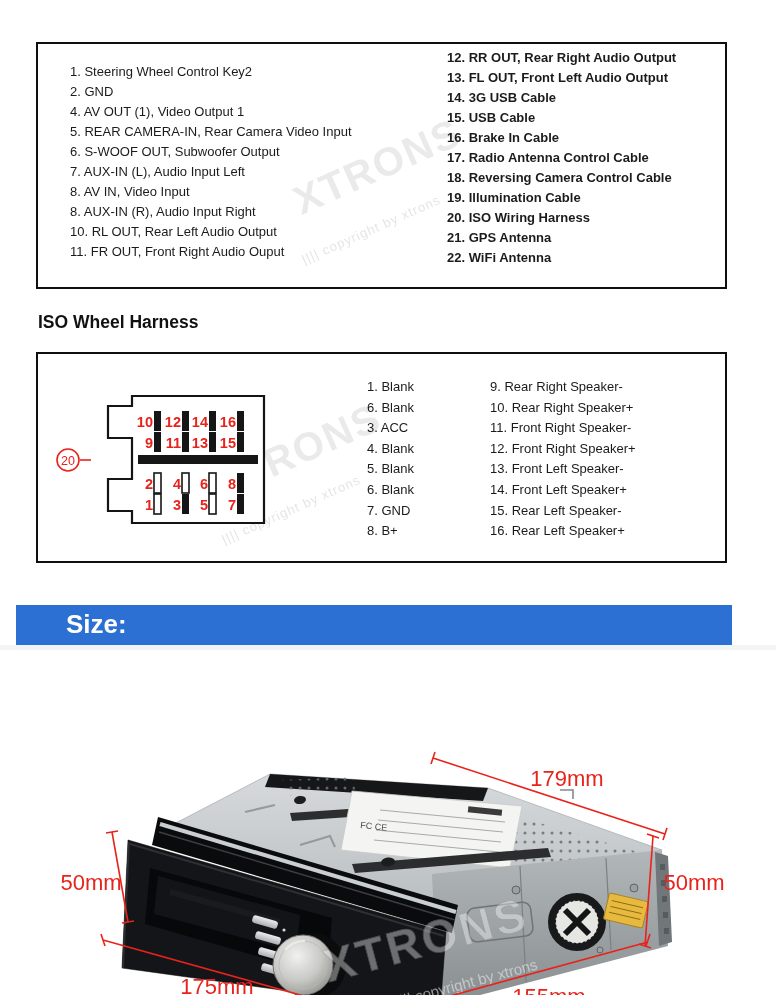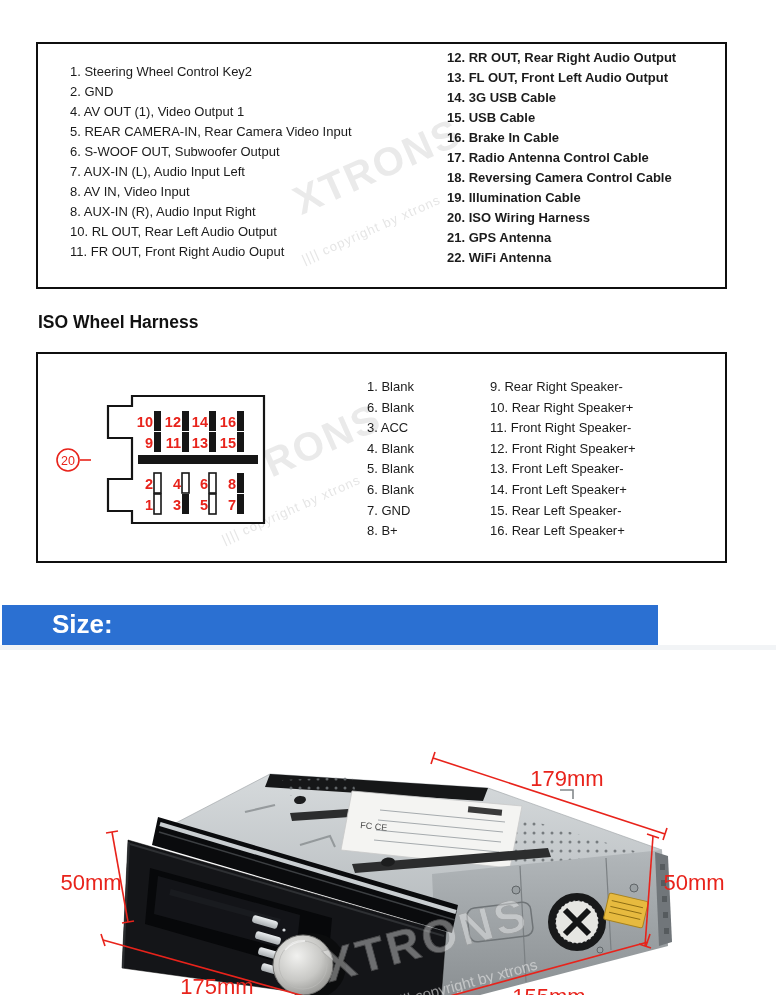--- a/index.html
+++ b/index.html
@@ -12,21 +12,21 @@
   #box1 ul.plain li{font-size:13px;line-height:20px;white-space:nowrap;}
   #box2 ul.plain li{font-size:13px;line-height:20.6px;white-space:nowrap;}
   #col-left{left:32px;top:18px;}
   #col-right{left:409px;top:4px;font-weight:bold;}
   #pins-left{left:317px;top:23px;margin-left:12px;}
   #pins-right{left:452px;top:23px;}
   #iso-heading{position:absolute;left:38px;top:312px;font-size:17.5px;font-weight:bold;color:#111;}
   .wm{position:absolute;transform:rotate(-24deg);color:#d9d9d9;pointer-events:none;white-space:nowrap;}
   .wm-big{font-size:40px;font-weight:bold;letter-spacing:2px;opacity:.55;}
   .wm-small{font-size:13px;letter-spacing:1px;opacity:.6;color:#d4d4d4;}
-  #banner{position:absolute;left:2px;top:605px;width:656px;height:40px;background:#2b70d2;}
+  #banner{position:absolute;left:16px;top:605px;width:716px;height:40px;background:#2b70d2;}
   #banner span{position:absolute;left:50px;top:4px;font-size:26px;font-weight:600;color:#fff;}
   #banner-shadow{position:absolute;left:0;top:645px;width:776px;height:5px;background:#f2f4f6;}
   #connector-svg{position:absolute;left:9px;top:33px;}
   #photo-svg{position:absolute;left:0;top:650px;}
   svg text{font-family:"Liberation Sans",sans-serif;}
   .pin-num{fill:#e8231b;font-size:14.5px;font-weight:bold;}
   .pin-rect-filled{fill:#161616;}
   .pin-rect-open{fill:#ffffff;stroke:#161616;stroke-width:1.6px;}
   .dim-text{fill:#e8231b;font-size:22px;}
   .dim-line{stroke:#e8231b;stroke-width:1.6px;}

